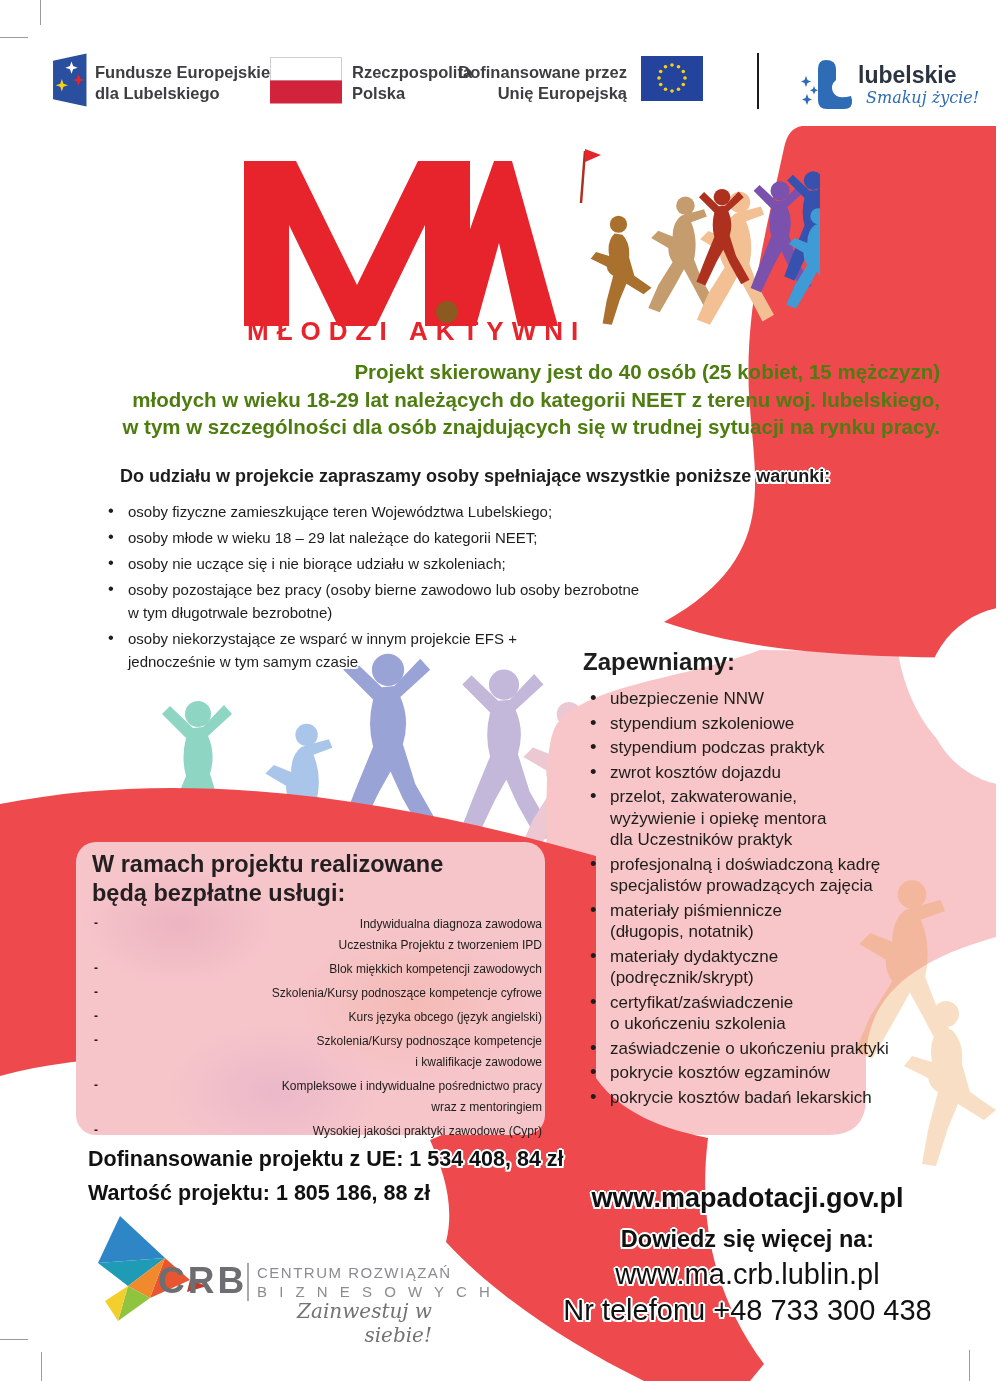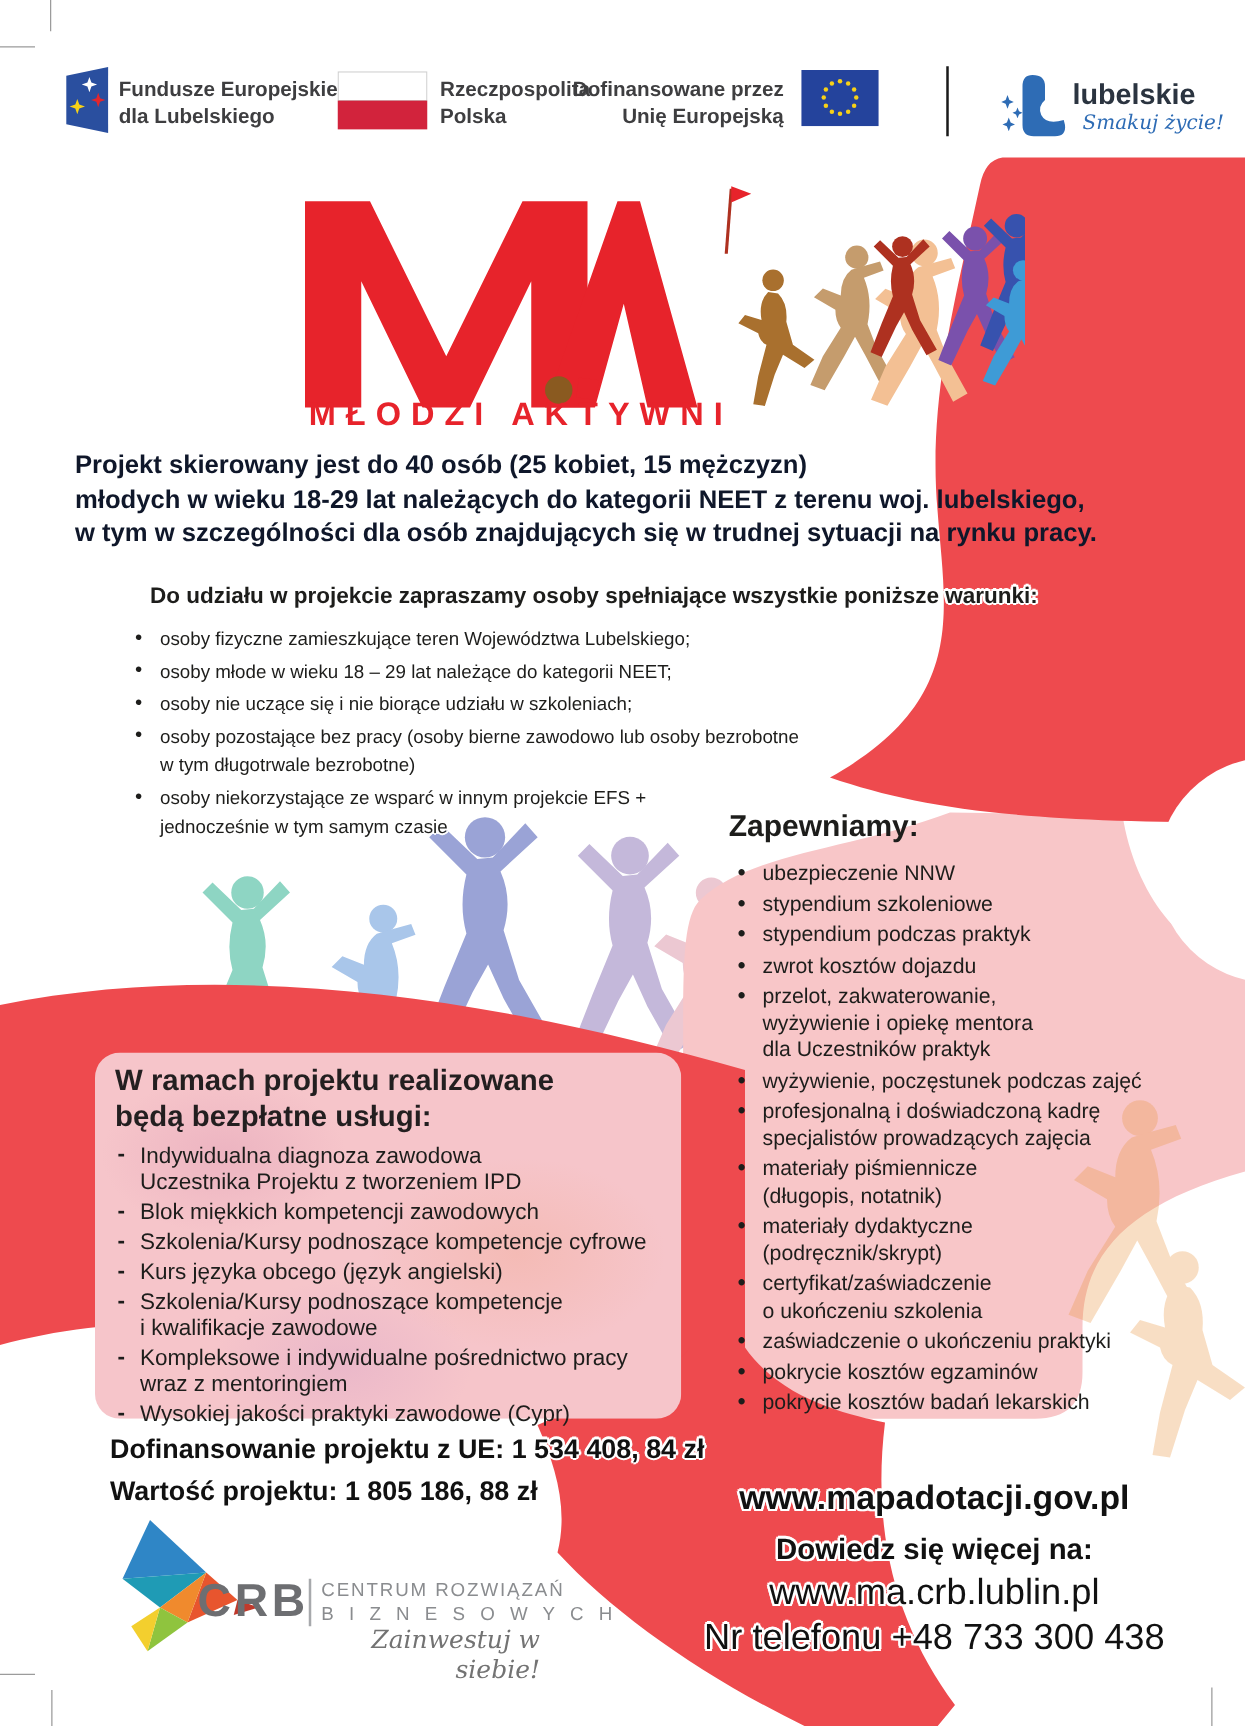--- a/index.html
+++ b/index.html
@@ -14,22 +14,22 @@
   .abs{position:absolute;}
   .pre{white-space:pre-line;}
   .ow{text-shadow:2px 0 0 #fff,-2px 0 0 #fff,0 2px 0 #fff,0 -2px 0 #fff,
       1.5px 1.5px 0 #fff,-1.5px 1.5px 0 #fff,1.5px -1.5px 0 #fff,-1.5px -1.5px 0 #fff;}
   
   .hdr-label{font-size:16.5px;font-weight:bold;color:#3e3e40;line-height:21px;}
   .hdr-right{text-align:right;}
   
   .wordmark{font-size:26px;font-weight:bold;letter-spacing:8px;color:var(--logo-red);}
   
-  .intro{width:880px;left:60px;top:358px;text-align:left;font-weight:bold;
-         font-size:20.5px;line-height:27.5px;color:#0f172a;}
+  .intro{width:880px;left:60px;top:358px;text-align:right;font-weight:bold;
+         font-size:20.5px;line-height:27.5px;color:#4d7c0f;}
   
   .cond-head{left:120px;top:466px;font-size:18px;font-weight:bold;width:790px;}
   ul.bullets{list-style:none;}
   ul.bullets li{position:relative;padding-left:24px;margin-bottom:3px;white-space:pre-line;}
   ul.bullets li::before{content:"\2022";position:absolute;left:4px;top:-1px;font-size:1.1em;}
   .cond-list{left:104px;top:500px;width:740px;font-size:15px;line-height:23px;}
   
   .ben-head{left:583px;top:648px;font-size:24px;font-weight:bold;}
   .ben-list{left:586px;top:688px;width:330px;font-size:17px;line-height:21.5px;}
   .ben-list li{margin-bottom:3px;}
@@ -37,21 +37,21 @@
   .svc-box{left:76px;top:842px;width:469px;height:293px;border-radius:20px;
     background:
       radial-gradient(140px 90px at 22% 28%,rgba(214,140,172,.30),transparent 70%),
       radial-gradient(170px 110px at 72% 55%,rgba(240,160,128,.28),transparent 70%),
       radial-gradient(150px 95px at 42% 85%,rgba(198,142,200,.24),transparent 70%),
       var(--box-pink);}
   .svc-head{left:92px;top:850px;font-size:23.5px;line-height:29px;font-weight:bold;color:#231f20;}
   ul.dashes{list-style:none;}
   ul.dashes li{position:relative;padding-left:20px;margin-bottom:3px;white-space:pre-line;}
   ul.dashes li::before{content:"-";position:absolute;left:2px;top:-1px;font-weight:bold;}
-  .svc-list{left:92px;top:914px;width:450px;font-size:18px;line-height:21px;}
+  .svc-list{left:92px;top:914px;width:450px;font-size:12px;line-height:21px;text-align:right;}
   
   .funding{left:88px;top:1142px;font-size:21.5px;font-weight:bold;line-height:34px;color:#111;}
   
   .foot{left:525px;width:445px;text-align:center;color:#111;}
   .foot-map{top:1183px;font-size:27px;font-weight:bold;}
   .foot-more{top:1226px;font-size:23.5px;font-weight:bold;}
   .foot-site{top:1258px;font-size:29px;}
   .foot-phone{top:1294px;font-size:29px;}
   
   .crb-abbr{left:158px;top:1260px;font-size:37px;font-weight:bold;letter-spacing:3px;color:var(--crb-gray);}
@@ -219,21 +219,20 @@
 
   <div class="abs ben-head">Zapewniamy:</div>
   <ul class="abs bullets ben-list">
     <li>ubezpieczenie NNW</li>
     <li>stypendium szkoleniowe</li>
     <li>stypendium podczas praktyk</li>
     <li>zwrot kosztów dojazdu</li>
     <li>przelot, zakwaterowanie,
 wyżywienie i opiekę mentora
 dla Uczestników praktyk</li>
-    <li>wyżywienie, poczęstunek podczas zajęć</li>
     <li>profesjonalną i doświadczoną kadrę
 specjalistów prowadzących zajęcia</li>
     <li>materiały piśmiennicze
 (długopis, notatnik)</li>
     <li>materiały dydaktyczne
 (podręcznik/skrypt)</li>
     <li>certyfikat/zaświadczenie
 o ukończeniu szkolenia</li>
     <li>zaświadczenie o ukończeniu praktyki</li>
     <li>pokrycie kosztów egzaminów</li>

